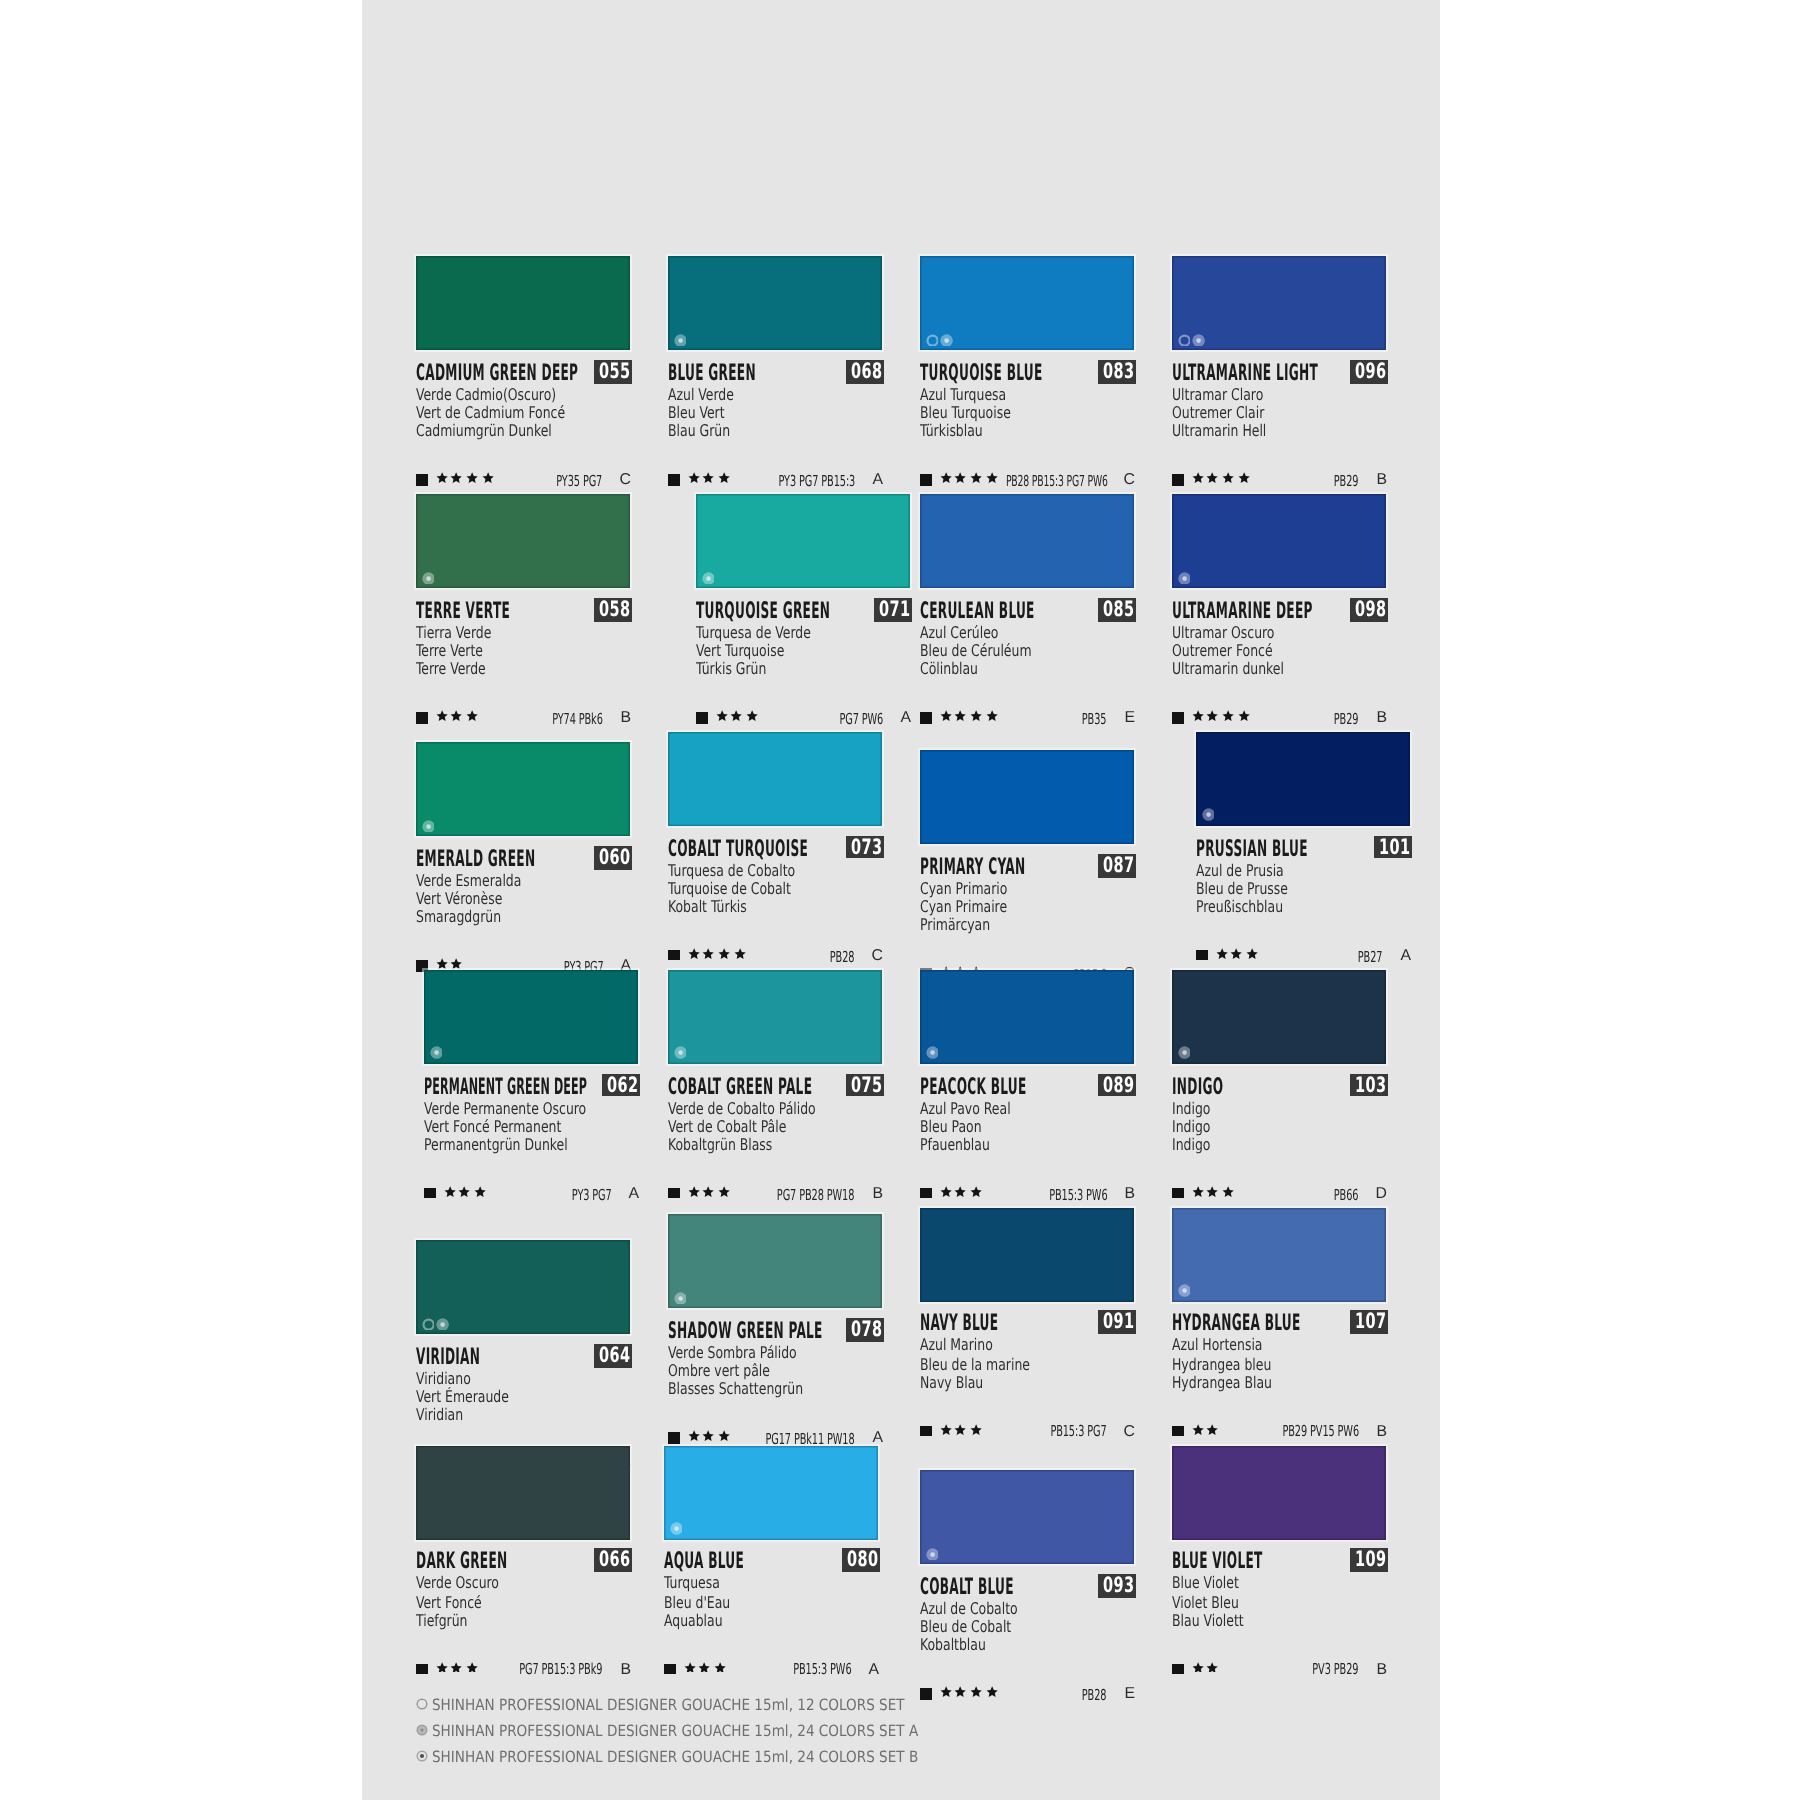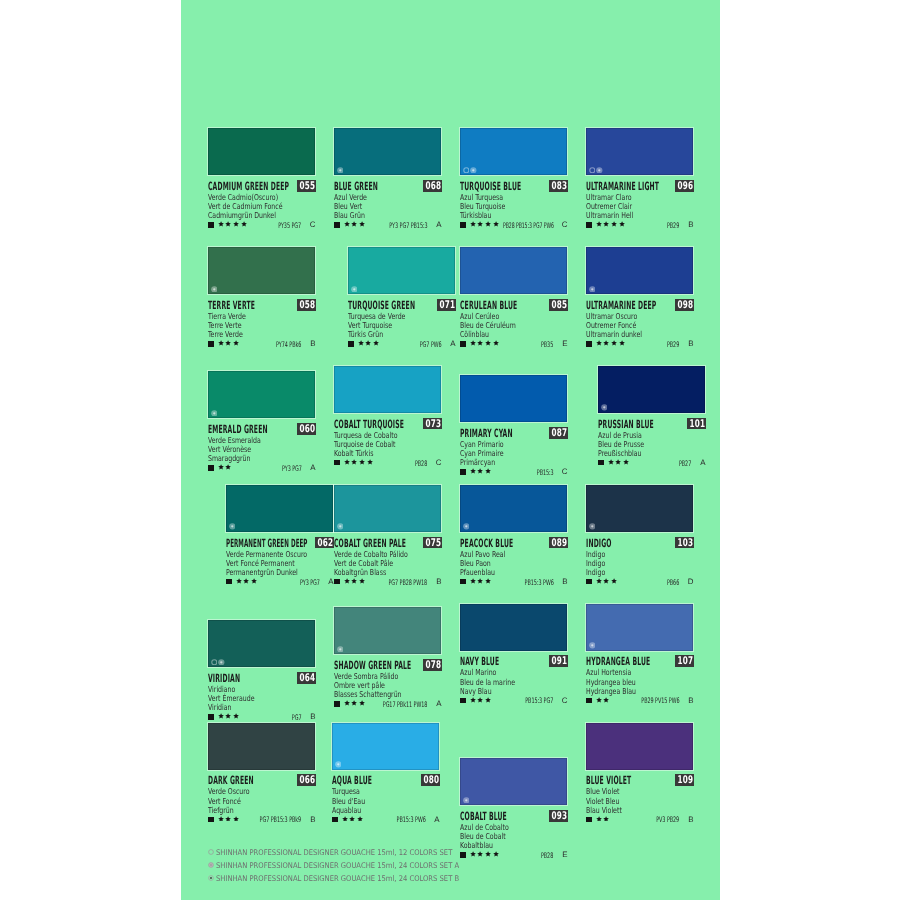--- a/index.html
+++ b/index.html
@@ -8,21 +8,21 @@
 body {
   width:900px; height:900px; background:#ffffff;
   font-family:"DejaVu Sans Condensed","DejaVu Sans",sans-serif;
   -webkit-font-smoothing:antialiased;
   text-rendering:geometricPrecision;
 }
 * { -webkit-font-smoothing:antialiased; }
 .page { position:relative; width:900px; height:900px; overflow:hidden; }
 .sheet {
   position:absolute; left:181px; top:0; width:539px; height:900px;
-  background:#86efac;
+  background:#e5e5e5;
 }
 .grid { position:absolute; left:27px; top:128.4px; width:485px; height:620px; }
 .cell { position:absolute; width:107px; }
 .swatch {
   position:relative; width:107px; height:47px;
   box-shadow: 0 0 0 1px rgba(255,255,255,0.45), inset 0 0 0 0.8px rgba(0,0,0,0.2);
 }
 .marks { position:absolute; left:2.7px; bottom:2px; display:flex; gap:0.8px; line-height:0; }
 .mk { display:block; width:6.6px; height:6.6px; }
 .mk svg { display:block; }
@@ -38,21 +38,21 @@
   background:#383838; color:#fff; font-weight:bold; font-size:10.6px; line-height:13.2px;
   width:19.6px; height:11.6px; white-space:nowrap; overflow:hidden; text-align:center;
 }
 .badge > i { display:inline-block; font-style:normal; transform:scaleX(0.76); transform-origin:center center; letter-spacing:0.25px; }
 .alt {
   height:9.2px;
   font-size:8.1px; line-height:9.4px; color:#2f2f2f; white-space:nowrap;
 }
 .alt > i { display:inline-block; font-style:normal; transform:scaleX(0.855); transform-origin:left top; }
 .alt.alt-first { margin-top:1.1px; }
-.foot { position:relative; margin-top:0; height:9px; }
+.foot { position:relative; margin-top:15px; height:9px; }
 .sq { position:absolute; left:0.3px; top:1.7px; width:5.4px; height:5.4px; background:#131313; }
 .stars { position:absolute; left:9.6px; top:0.8px; display:flex; gap:1.7px; line-height:0; }
 .stars svg { display:block; }
 .pig {
   position:absolute; right:13.5px; top:1.3px;
   font-size:7.6px; line-height:8px; color:#242424; white-space:nowrap;
 }
 .pig > i { display:inline-block; font-style:normal; transform:scaleX(0.715); transform-origin:right top; letter-spacing:-0.08px; }
 .pig.is-long > i { transform:scaleX(0.68); letter-spacing:-0.12px; }
 .grade { position:absolute; right:-0.5px; top:0.6px; font-family:"Liberation Sans",sans-serif; font-size:7.9px; line-height:8px; color:#2b2b2b; }
@@ -483,21 +483,21 @@
                 <path d="M50 0 64.1 30.6 97.6 34.5 72.8 57.4 79.4 90.5 50 74 20.6 90.5 27.2 57.4 2.4 34.5 35.9 30.6Z" fill="#141414"></path>
               </svg>
               <svg class="star" width="6" height="5.7" viewBox="-2 -2 101.6 95">
                 <path d="M50 0 64.1 30.6 97.6 34.5 72.8 57.4 79.4 90.5 50 74 20.6 90.5 27.2 57.4 2.4 34.5 35.9 30.6Z" fill="#141414"></path>
               </svg>
             </span>
           <span class="pig"><i>PB27</i></span>
           <span class="grade">A</span>
         </div>
       </div>
-      <div class="cell" style="left:18px;top:356.6px">
+      <div class="cell" style="left:4px;top:356.6px">
         <div class="swatch" style="background-color: rgb(3, 105, 102);">
             <span class="marks">
               <span class="mk">
                 <svg width="6.6" height="6.6" viewBox="0 0 24 24">
                   <circle cx="12" cy="12" r="11.4" fill="#ffffff" fill-opacity="0.36"></circle>
                   <circle cx="12" cy="12" r="4.2" fill="#ffffff" fill-opacity="0.62"></circle>
                 </svg>
               </span>
             </span>
           </div>
@@ -821,21 +821,21 @@
                 <path d="M50 0 64.1 30.6 97.6 34.5 72.8 57.4 79.4 90.5 50 74 20.6 90.5 27.2 57.4 2.4 34.5 35.9 30.6Z" fill="#141414"></path>
               </svg>
               <svg class="star" width="6" height="5.7" viewBox="-2 -2 101.6 95">
                 <path d="M50 0 64.1 30.6 97.6 34.5 72.8 57.4 79.4 90.5 50 74 20.6 90.5 27.2 57.4 2.4 34.5 35.9 30.6Z" fill="#141414"></path>
               </svg>
             </span>
           <span class="pig"><i>PB15:3 PW6</i></span>
           <span class="grade">A</span>
         </div>
       </div>
-      <div class="cell" style="left:252px;top:630px">
+      <div class="cell" style="left:252px;top:607px">
         <div class="swatch" style="background-color: rgb(63, 87, 165);">
             <span class="marks">
               <span class="mk">
                 <svg width="6.6" height="6.6" viewBox="0 0 24 24">
                   <circle cx="12" cy="12" r="11.4" fill="#ffffff" fill-opacity="0.36"></circle>
                   <circle cx="12" cy="12" r="4.2" fill="#ffffff" fill-opacity="0.62"></circle>
                 </svg>
               </span>
             </span>
           </div>

